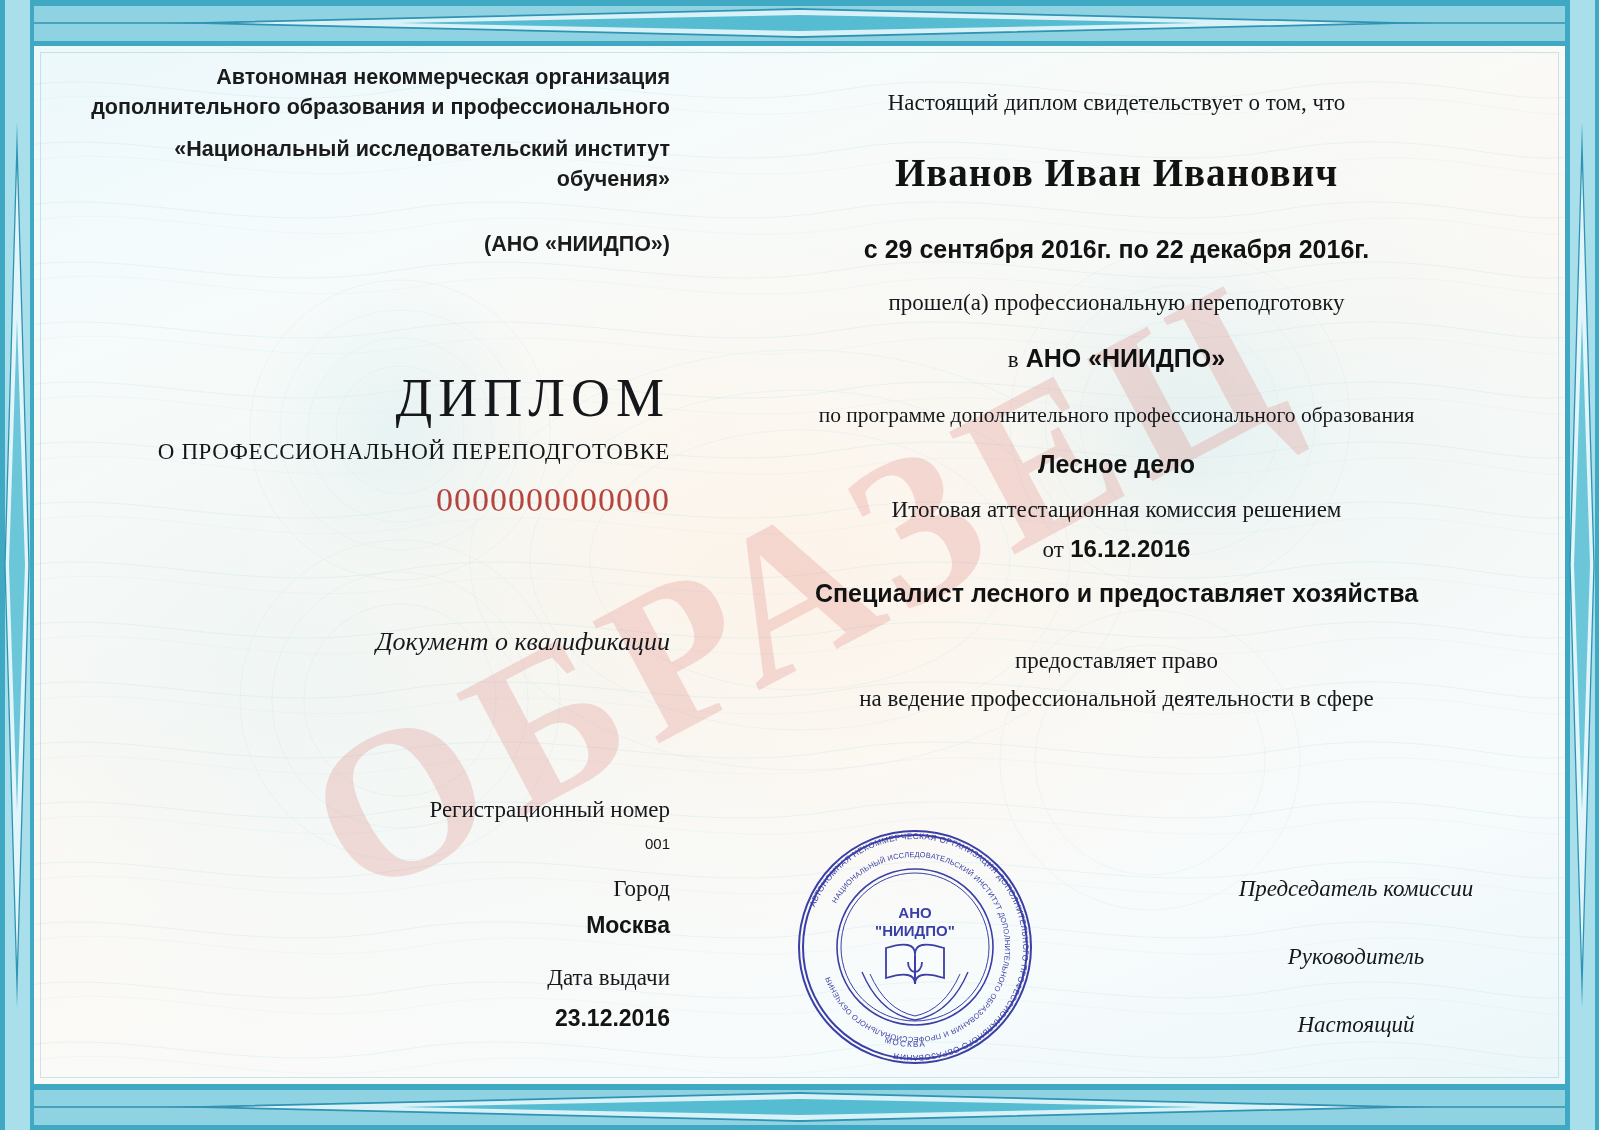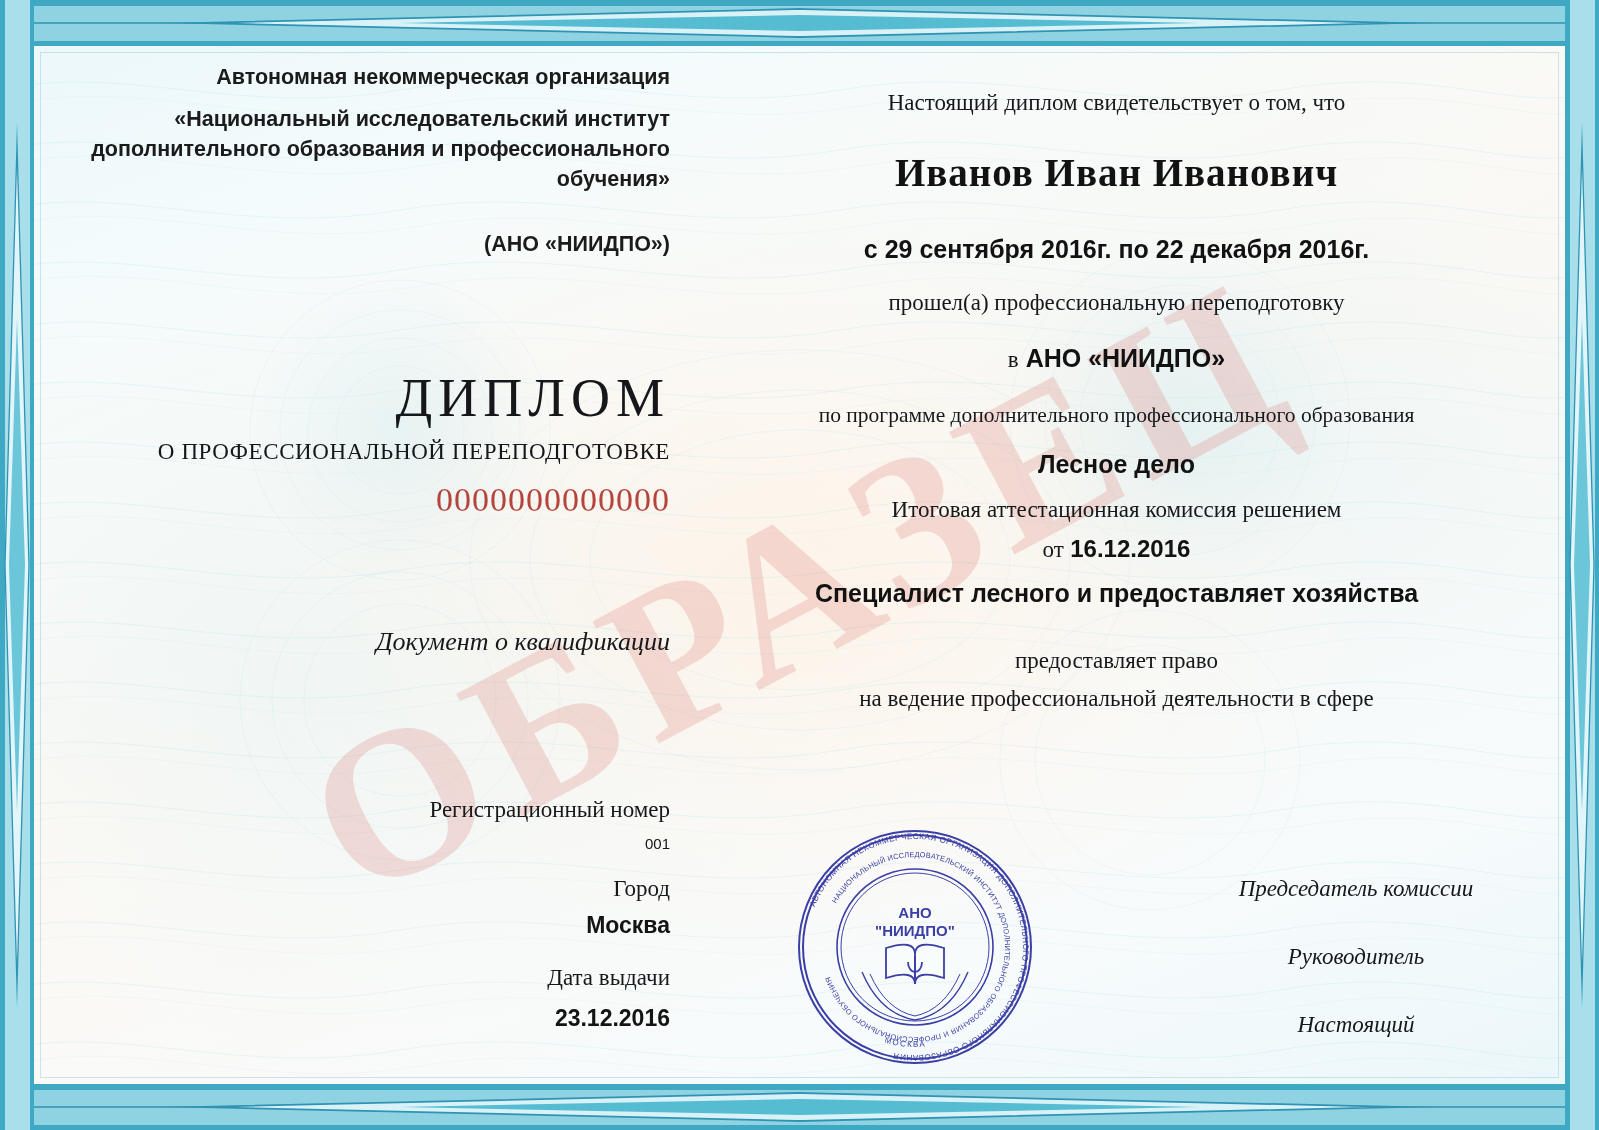--- a/index.html
+++ b/index.html
@@ -343,22 +343,22 @@
   </svg>
 
   <div class="inner-rule"></div>
 
   <div class="watermark">ОБРАЗЕЦ</div>
 
   <div class="content">
 
     <div class="col-left">
       <div class="org-line">Автономная некоммерческая организация</div>
+      <div class="org-line">дополнительного образования и профессионального</div>
       <div class="org-line org-block-2">«Национальный исследовательский институт</div>
-      <div class="org-line">дополнительного образования и профессионального</div>
       <div class="org-line">обучения»</div>
 
       <div class="org-abbr">(АНО «НИИДПО»)</div>
 
       <div class="diploma-title">ДИПЛОМ</div>
       <div class="diploma-sub">О ПРОФЕССИОНАЛЬНОЙ ПЕРЕПОДГОТОВКЕ</div>
       <div class="diploma-number">0000000000000</div>
 
       <div class="qual-doc">Документ о квалификации</div>
 

